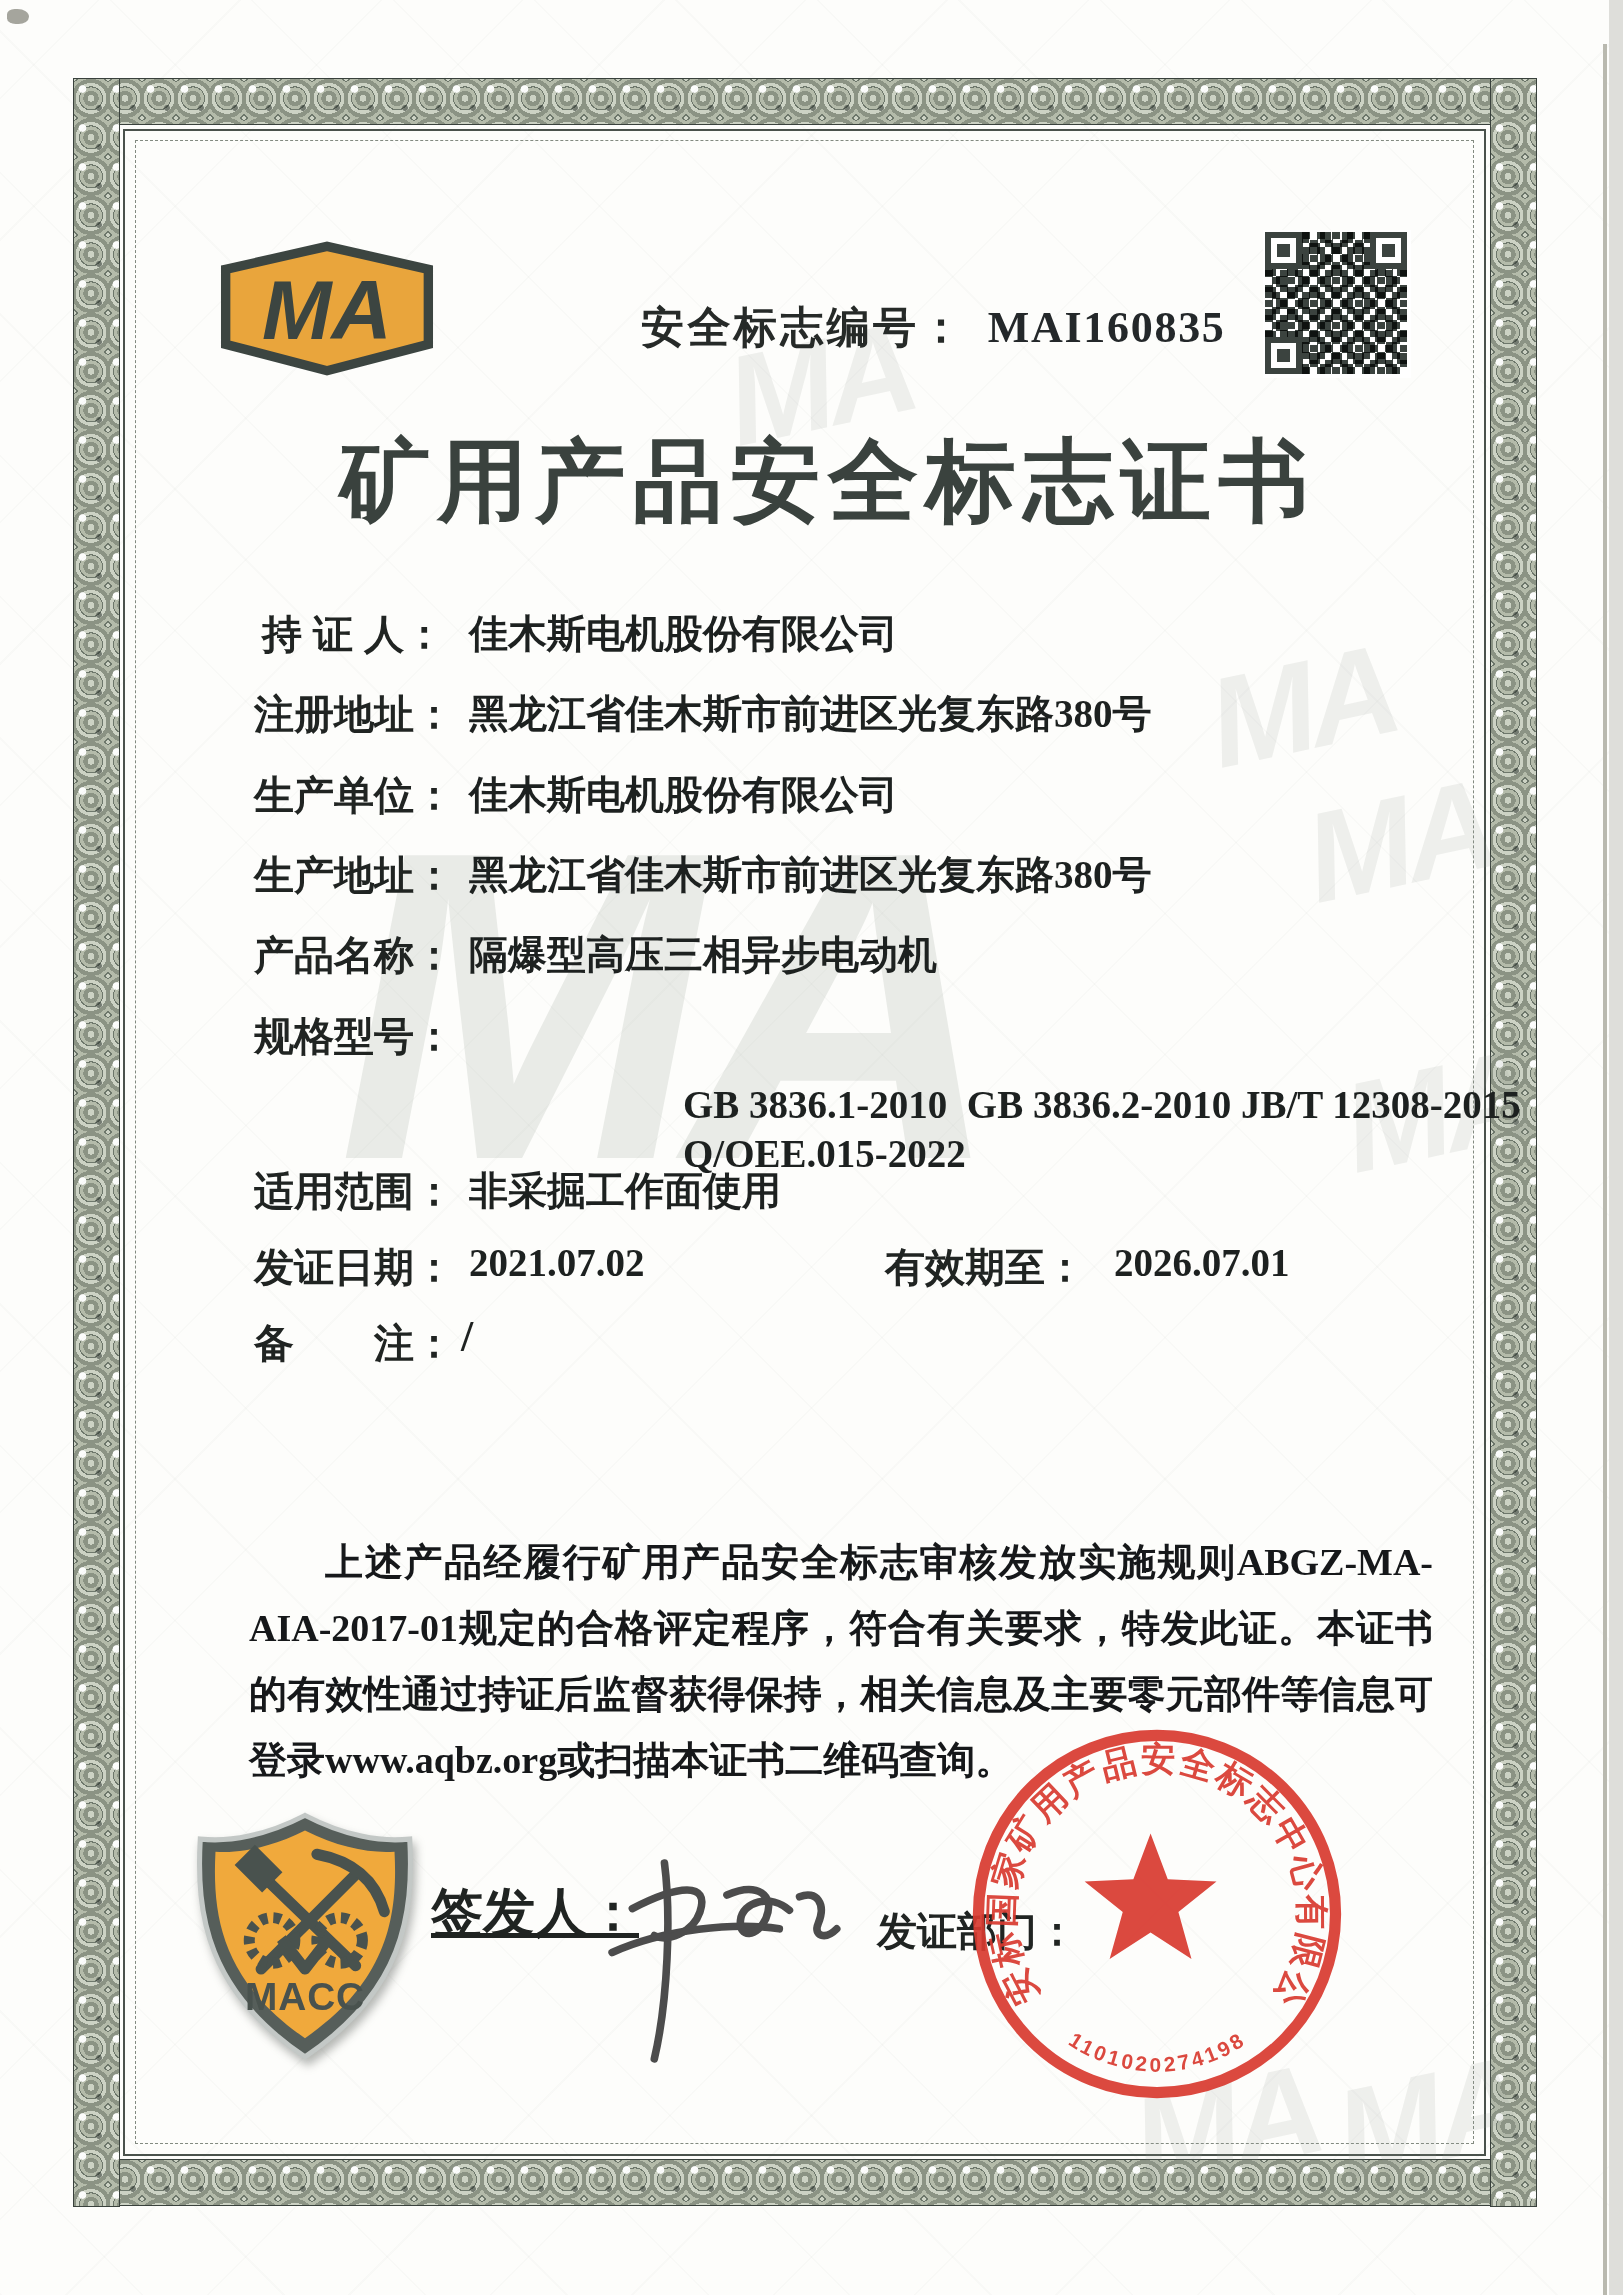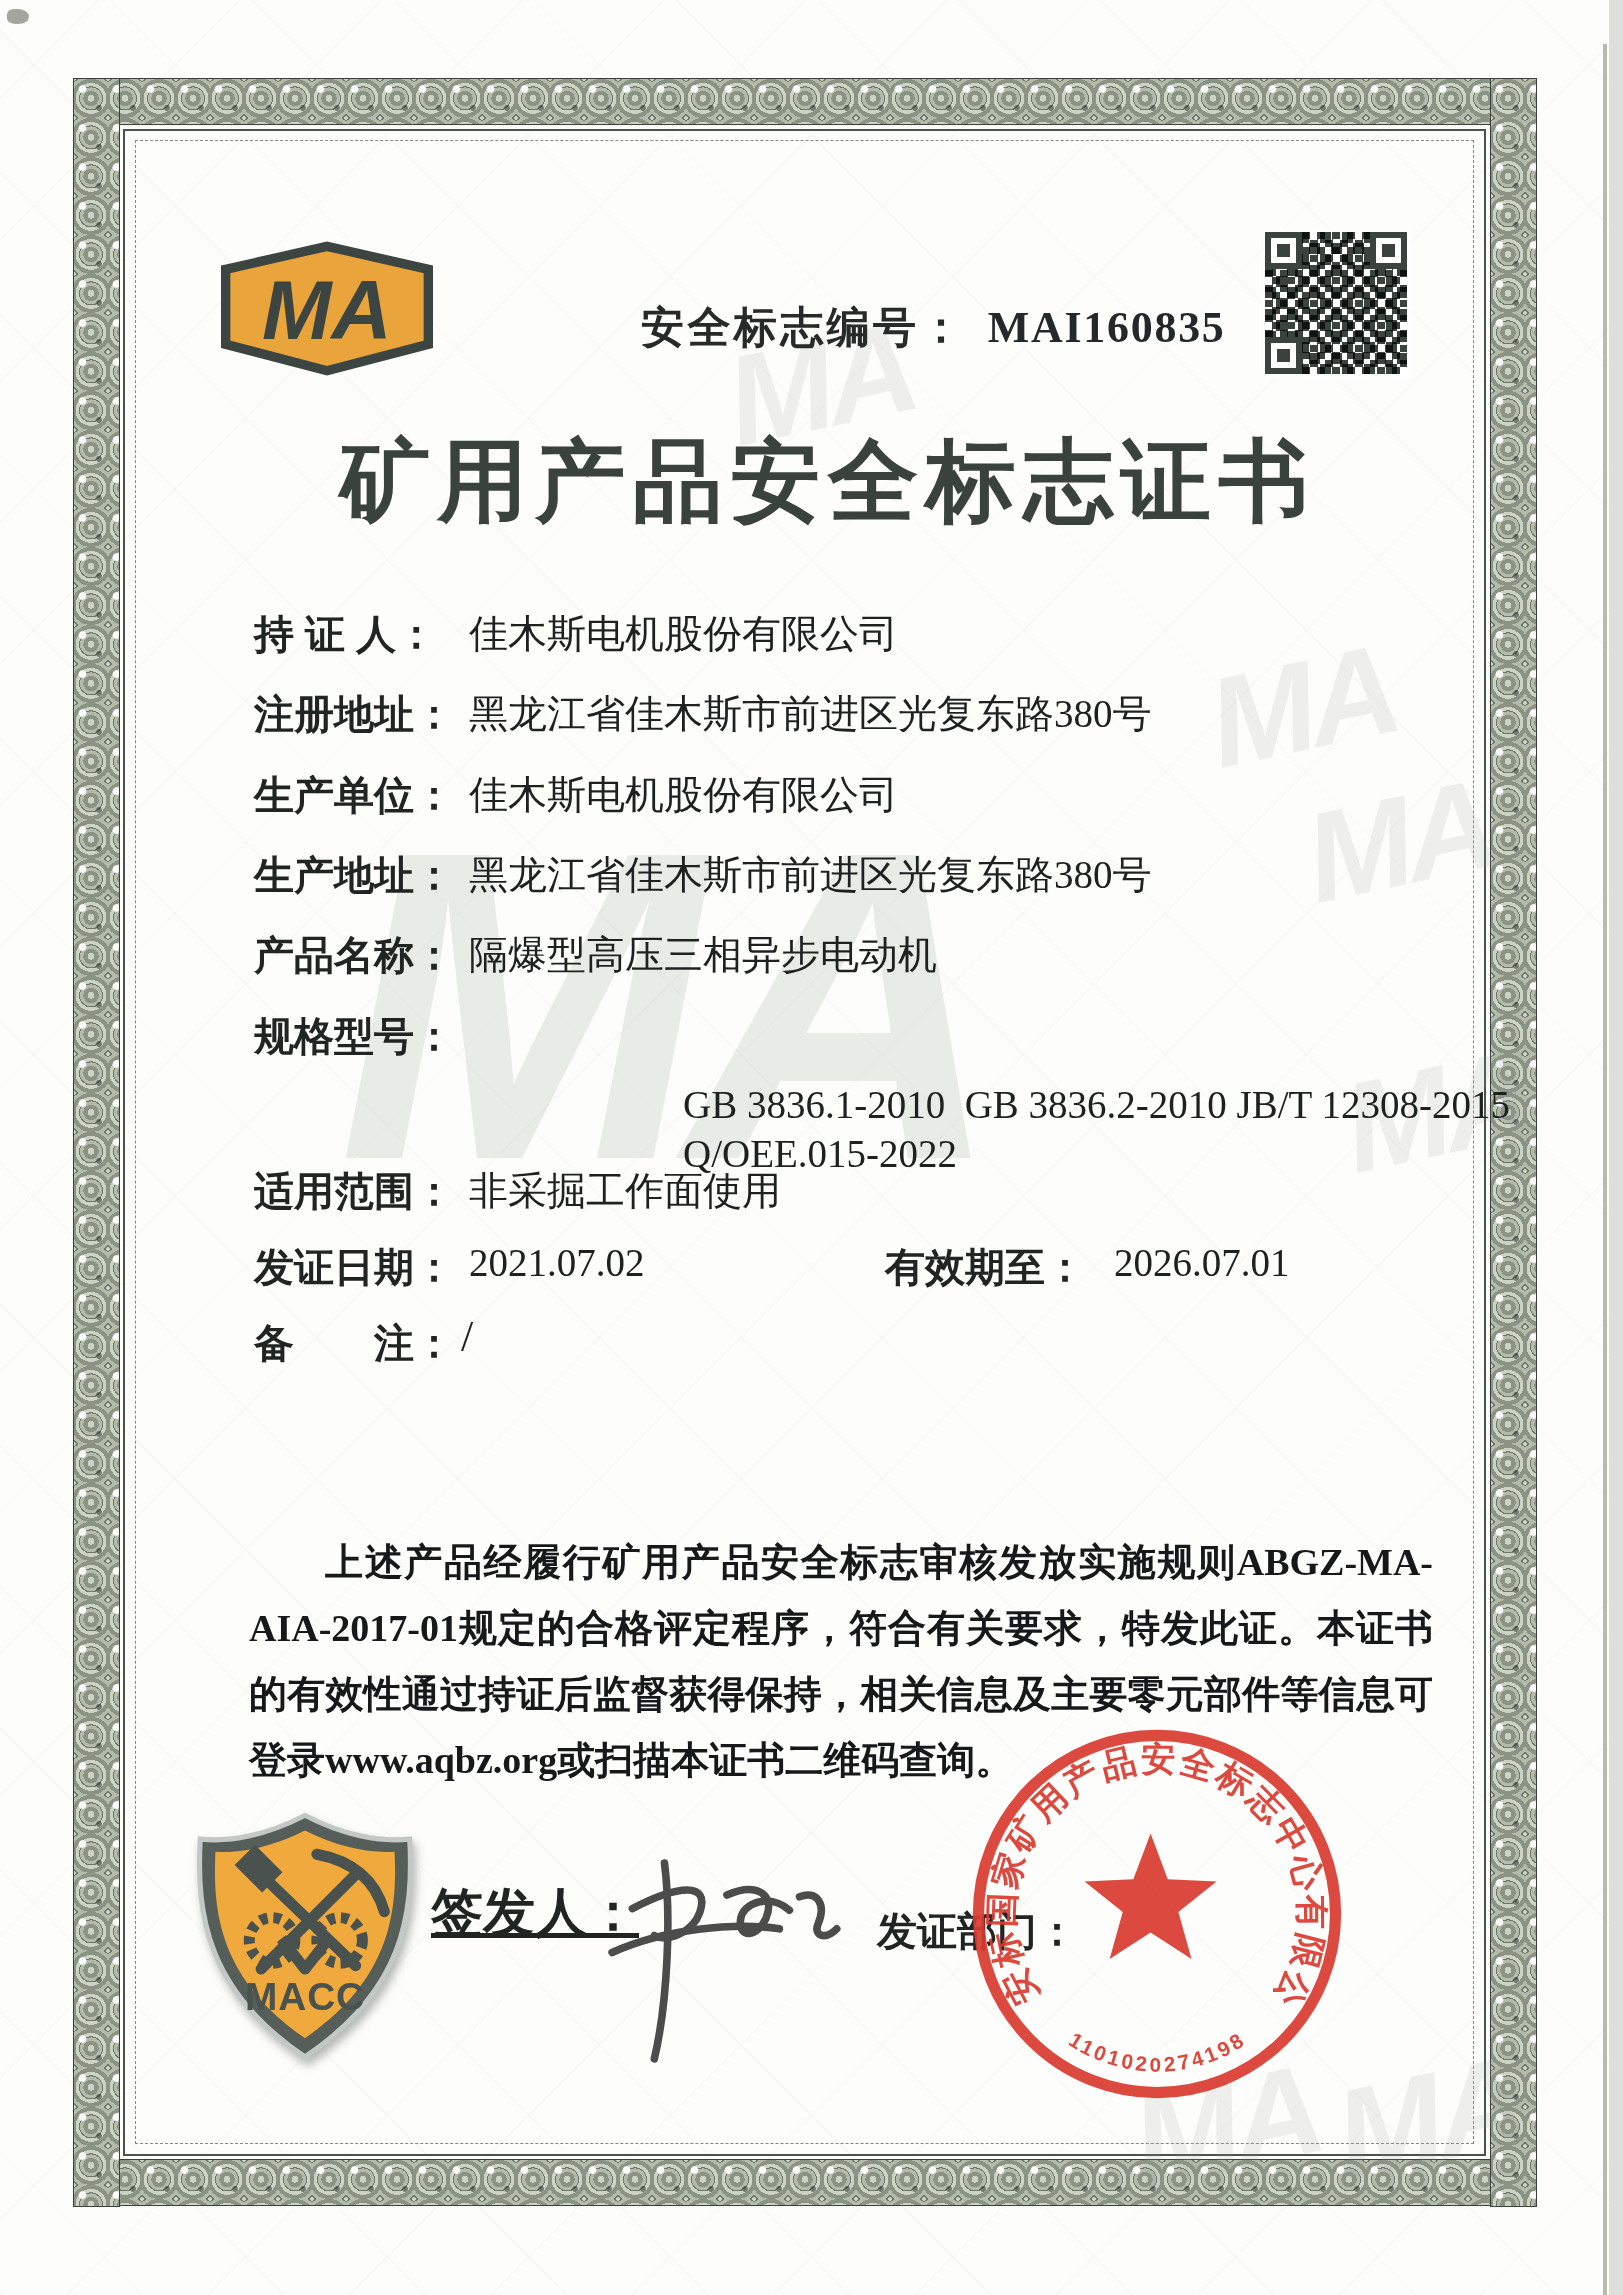--- a/index.html
+++ b/index.html
@@ -45,21 +45,21 @@
     background-size:15px 15px, 22px 22px;background-blend-mode:multiply;}
   .finder{position:absolute;width:37px;height:37px;background:#3b433f;box-sizing:border-box;}
   .finder::before{content:"";position:absolute;left:6px;top:6px;width:25px;height:25px;background:#fff;}
   .finder::after{content:"";position:absolute;left:12px;top:12px;width:13.5px;height:13.5px;background:#3b433f;}
   .f-tl{left:0;top:0;} .f-tr{right:0;top:0;} .f-bl{left:0;bottom:0;}
   
   .title{position:absolute;left:340px;top:421px;width:989px;font-size:90px;font-weight:900;
     color:#3a423e;letter-spacing:7.6px;font-family:"Liberation Serif",serif;white-space:nowrap;}
   
   .row-lbl{position:absolute;left:254px;font-size:40px;font-weight:700;color:#20242​2;color:#202422;white-space:pre;font-family:"Liberation Sans",sans-serif;}
-  .row-val{position:absolute;left:469px;font-size:39px;font-weight:400;color:#1d2120;white-space:pre;font-family:"Liberation Serif",serif;text-align:center;}
+  .row-val{position:absolute;left:469px;font-size:39px;font-weight:700;color:#1d2120;white-space:pre;font-family:"Liberation Serif",serif;text-align:center;}
   .val-std{left:683px;}
   
   .statement{position:absolute;left:249px;top:1529px;width:1184px;font-size:38px;line-height:66px;
     font-weight:700;color:#16181a;font-family:"Liberation Serif",serif;text-indent:2em;text-align:justify;}
   
   .macc{position:absolute;left:190px;top:1812px;width:230px;height:250px;filter:drop-shadow(3.4px 6.8px 5px rgba(90,95,90,.45));}
   .signer-lbl{position:absolute;left:431px;top:1878px;font-size:52px;font-weight:700;color:#202422;text-decoration:underline;}
   .signature{position:absolute;left:583px;top:1841px;width:271px;height:228px;}
   .dept-lbl{position:absolute;left:877px;top:1904px;font-size:40px;font-weight:700;color:#202422;}
   .stamp{position:absolute;left:964px;top:1721px;width:386px;height:386px;opacity:.92;}
@@ -100,21 +100,21 @@
   <div class="qr">
     <div class="qr-inner">
       <div class="finder f-tl"></div>
       <div class="finder f-tr"></div>
       <div class="finder f-bl"></div>
     </div>
   </div>
 
   <div class="title">矿用产品安全标志证书</div>
 
-  <span class="row-lbl" style="top:607px;">持 证 人：</span>
+  <span class="row-lbl" style="top:607px;margin-left:8px;">持 证 人：</span>
   <span class="row-val" style="top:607px;">佳木斯电机股份有限公司</span>
 
   <span class="row-lbl" style="top:687px;">注册地址：</span>
   <span class="row-val" style="top:687px;">黑龙江省佳木斯市前进区光复东路380号</span>
 
   <span class="row-lbl" style="top:768px;">生产单位：</span>
   <span class="row-val" style="top:768px;">佳木斯电机股份有限公司</span>
 
   <span class="row-lbl" style="top:848px;">生产地址：</span>
   <span class="row-val" style="top:848px;">黑龙江省佳木斯市前进区光复东路380号</span>

